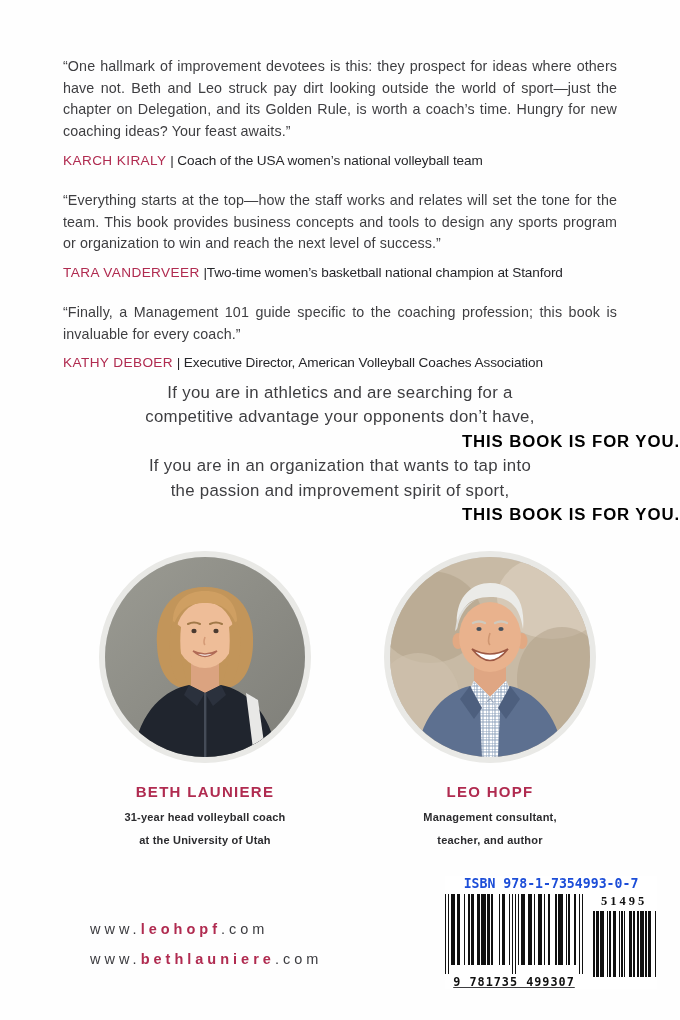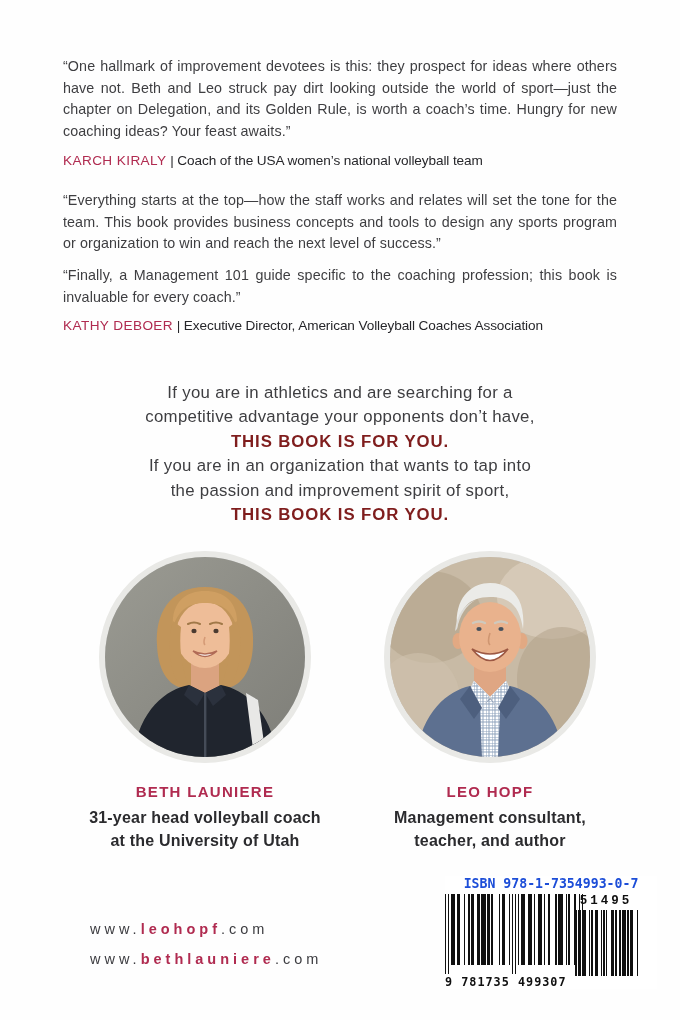--- a/index.html
+++ b/index.html
@@ -20,86 +20,90 @@
     letter-spacing:-0.1px; white-space:nowrap; margin:0 0 22px 0;
   }
   .attr .tname { color:#b02b50; letter-spacing:0.4px; }
   .quote.gap-lg { margin-top:10px; }
 
   
   .pitch {
     position:absolute; top:381px; left:0; width:680px; text-align:center;
     font-size:16.8px; line-height:24.4px; color:#3e3e41; letter-spacing:0.3px;
   }
-  .pitch .accent { color:#7f1d1d; font-weight:bold; letter-spacing:0.9px; }
+  .pitch .accent { color:#000000; font-weight:bold; letter-spacing:0.9px;text-align:right; }
 
   
   .author-col { position:absolute; top:551px; width:300px; text-align:center; }
   .author-col.col-left  { left:55px; }
   .author-col.col-right { left:340px; }
   .photo-ring {
     width:200px; height:200px; border-radius:50%;
     border:6px solid #e9e9e6; margin:0 auto; overflow:hidden;
     box-sizing:content-box; background:#cccccc;
   }
   .photo-ring svg { display:block; }
   .author-name {
     margin-top:20px; color:#b02b50; font-weight:bold;
     font-size:15px; letter-spacing:1.3px;
   }
   .author-desc {
     margin-top:6px; font-weight:bold; color:#2b2b2e;
-    font-size:16px; line-height:23px; letter-spacing:0.2px;
+    font-size:11px; line-height:23px; letter-spacing:0.2px;
   }
 
   
   .websites { position:absolute; left:90px; top:921px; }
   .website-line {
     font-size:14.5px; letter-spacing:4px; color:#3c3c40;
     margin-bottom:14px; white-space:nowrap;
   }
   .website-line .site-name { color:#b02b50; font-weight:bold; }
 
   
   .barcode-box {
     position:absolute; left:445px; top:876px; width:212px;
     background:#ffffff; text-align:center;
   }
   .isbn-label {
     font-family:"DejaVu Sans Mono", monospace; font-size:13.2px;
     font-weight:bold; color:#1d4ed8; white-space:nowrap; letter-spacing:0px;
   }
   .barcode-row { display:flex; align-items:flex-start; margin-top:3px; }
-  .ean-main { width:120px; }
+  .ean-main { width:138px;text-decoration:underline; }
   .ean-main svg { width:138px; height:80px; display:block; }
   .ean-digits {
     font-family:"DejaVu Sans Mono", monospace; font-size:11.8px;
     font-weight:bold; color:#101010; margin-top:1px; letter-spacing:1px;
     white-space:nowrap;
   }
   .ean-addon { width:64px; margin-left:9px; }
   .addon-digits {
-    font-family:Liberation Mono, monospace; font-size:12.5px;
+    font-family:Liberation Serif, serif; font-size:12.5px;
     font-weight:bold; color:#101010; letter-spacing:3px; white-space:nowrap;
   }
   .ean-addon svg { width:64px; height:66px; display:block; margin-top:2px; }
 </style>
 </head>
 <body>
 
 <div class="page">
 
   <div class="quotes">
     <p class="quote">“One hallmark of improvement devotees is this: they prospect for ideas where others have not. Beth and Leo struck pay dirt looking outside the world of sport—just the chapter on Delegation, and its Golden Rule, is worth a coach’s time. Hungry for new coaching ideas? Your feast awaits.”</p>
     <p class="attr">
       <span class="tname">KARCH KIRALY</span>
       <span class="ttitle">| Coach of the USA women’s national volleyball team</span>
     </p>
 
     <p class="quote">“Everything starts at the top—how the staff works and relates will set the tone for the team. This book provides business concepts and tools to design any sports program or organization to win and reach the next level of success.”</p>
+    <p class="attr">
+      <span class="tname">TARA VANDERVEER</span>
+      <span class="ttitle">|Two-time women’s basketball national champion at Stanford</span>
+    </p>
 
     <p class="quote gap-lg">“Finally, a Management 101 guide specific to the coaching profession; this book is invaluable for every coach.”</p>
     <p class="attr">
       <span class="tname">KATHY DEBOER</span>
       <span class="ttitle">| Executive Director, American Volleyball Coaches Association</span>
     </p>
   </div>
 
   <div class="pitch">
     <div>If you are in athletics and are searching for a</div>

